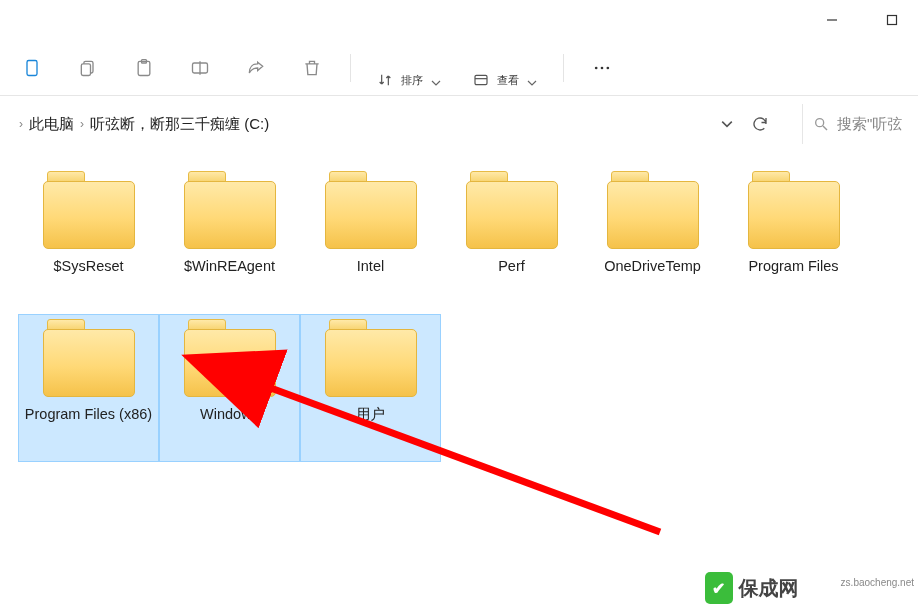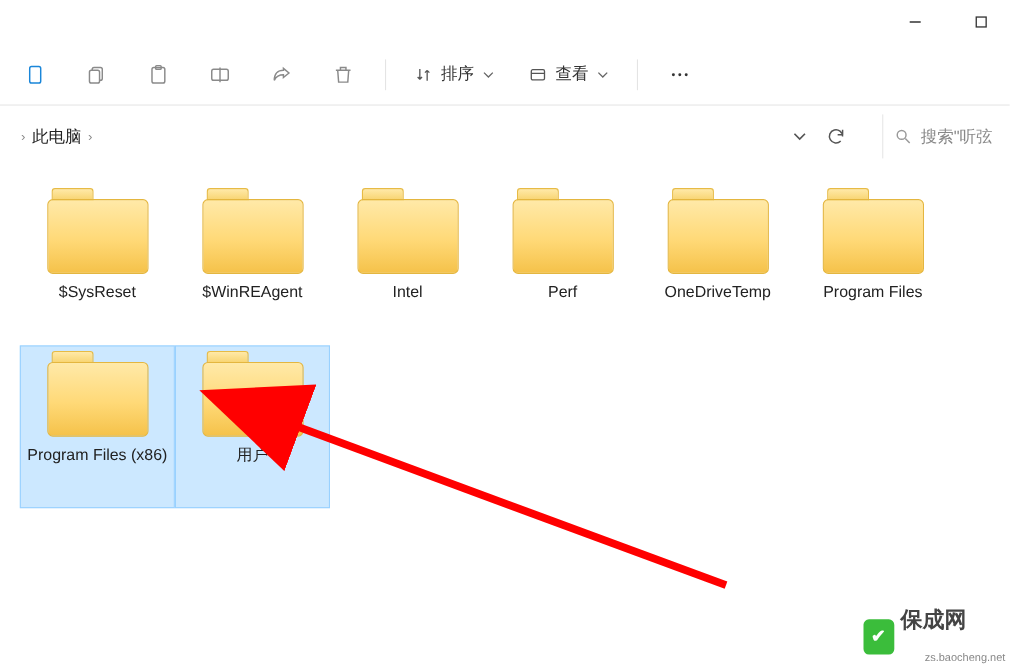--- a/index.html
+++ b/index.html
@@ -5,21 +5,21 @@
 * { box-sizing: border-box; margin: 0; padding: 0; font-family: "Segoe UI", "Microsoft YaHei", sans-serif; }
 body { background: #fff; width: 918px; height: 608px; overflow: hidden; position: relative; }
 
 .titlebar { height: 40px; display: flex; justify-content: flex-end; align-items: center; padding-right: 8px; gap: 24px; }
 .titlebar .win-btn { width: 36px; height: 28px; display: flex; align-items: center; justify-content: center; color: #444; }
 
 .toolbar { height: 56px; display: flex; align-items: center; padding: 0 8px; gap: 8px; border-bottom: 1px solid #e6e6e6; }
 .tb-btn { width: 48px; height: 40px; display: flex; align-items: center; justify-content: center; color: #7a7a7a; border-radius:4px; }
 .tb-btn.accent { color:#1a86d9; }
 .tb-sep { width: 1px; height: 28px; background: #e4e4e4; margin: 0 6px; }
-.tb-drop { display:flex; align-items:center; gap:8px; padding:0 12px; height:40px; color:#333; font-size:15px; }
+.tb-drop { display:flex; align-items:flex-end; gap:8px; padding:0 12px; height:40px; color:#333; font-size:11px; }
 .tb-drop svg.caret { width:10px; height:10px; }
 
 .addressbar { height: 56px; display:flex; align-items:center; padding: 8px 4px 8px 8px; gap:10px; }
 .breadcrumb { flex:1; height:40px; display:flex; align-items:center; padding:0 10px; gap:6px; font-size:15px; color:#222; border:1px solid transparent; }
 .breadcrumb .crumb-sep { color:#888; font-size:12px; }
 .bc-right { display:flex; align-items:center; gap:18px; color:#555; padding-right:12px; }
 .searchbox { width:112px; height:40px; display:flex; align-items:center; padding:0 10px; color:#888; font-size:15px; gap:8px; border-left:1px solid #e6e6e6; overflow:hidden; white-space:nowrap;}
 
 .content { position:relative; padding: 14px 0 0 18px; display:flex; flex-wrap:wrap; align-content:flex-start; }
 .item { width:141px; height:148px; display:flex; flex-direction:column; align-items:center; justify-content:flex-start; padding-top:4px; text-align:center; font-size:14.5px; color:#222; border:1px solid transparent; }
@@ -28,21 +28,21 @@
 .folder-icon { width:92px; height:78px; position:relative; }
 .folder-icon .tab { position:absolute; left:4px; top:0; width:38px; height:14px; background:linear-gradient(#ffe9a8,#f6cf63); border-radius:3px 3px 0 0; border:1px solid #e7bb45; }
 .folder-icon .body { position:absolute; left:0; top:10px; right:0; bottom:0; background:linear-gradient(#ffe9a8 0%, #ffd977 55%, #f5c24a 100%); border-radius:5px; border:1px solid #e4b63f; }
 .folder-icon.pale .tab { background:linear-gradient(#f6ecc8,#eadca0); border-color:#d9c87f;}
 .folder-icon.pale .body { background:linear-gradient(#f6efd4,#ece0ae,#e3d291); border-color:#d6c57b;}
 
 .arrow-overlay { position:absolute; left:0; top:0; pointer-events:none; }
 
 .watermark { position:absolute; right:4px; bottom:4px; display:flex; align-items:center; gap:6px; }
 .watermark .shield { width:28px; height:32px; background:#3bbd3b; border-radius:5px; display:flex; align-items:center; justify-content:center; color:#fff; font-weight:bold; font-size:16px;}
-.watermark .txt { font-size:20px; font-weight:700; color:#444; display:flex; flex-direction:column; line-height:1;gap:20px;}
+.watermark .txt { font-size:20px; font-weight:700; color:#444; display:flex; flex-direction:row; line-height:1;gap:20px;}
 .watermark .sub { font-size:10px; color:#888; font-weight:400;margin-left:22px;}
 
 svg { display:block; }
 </style>
 </head>
 <body>
 
 <div class="titlebar">
   <div class="win-btn">
     <svg width="12" height="12" viewBox="0 0 12 12">
@@ -118,20 +118,21 @@
         <circle cx="19" cy="12" r="1.6"></circle>
       </svg>
   </div>
 </div>
 
 <div class="addressbar">
   <div class="breadcrumb">
     <span class="crumb-sep">›</span>
     <span>此电脑</span>
     <span class="crumb-sep">›</span>
+    <span>听弦断，断那三千痴缠 (C:)</span>
     <div style="flex:1"></div>
     <div class="bc-right">
       <svg width="12" height="12" viewBox="0 0 10 10">
           <path d="M1 3l4 4 4-4" fill="none" stroke="#555" stroke-width="1.3"></path>
         </svg>
       <svg width="18" height="18" viewBox="0 0 24 24" fill="none" stroke="#555" stroke-width="1.8">
           <path d="M20 12a8 8 0 10-2.3 5.6M20 4v6h-6"></path>
         </svg>
     </div>
   </div>
@@ -193,20 +194,27 @@
         <div class="tab"></div>
         <div class="body"></div>
       </div>
       <div class="label">Program Files (x86)</div>
     </div>
     <div class="item selected">
       <div class="folder-icon">
         <div class="tab"></div>
         <div class="body"></div>
       </div>
+      <div class="label">Windows</div>
+    </div>
+    <div class="item selected">
+      <div class="folder-icon">
+        <div class="tab"></div>
+        <div class="body"></div>
+      </div>
       <div class="label">用户</div>
     </div>
     <svg class="arrow-overlay" width="918" height="420">
     <defs>
         <marker id="ah" markerWidth="14" markerHeight="12" refX="2" refY="6" orient="auto">
           <polygon points="0,0 14,6 0,12" fill="#ff0000"></polygon>
         </marker>
       </defs>
     <line x1="660" y1="380" x2="260" y2="232" stroke="#ff0000" stroke-width="7" marker-end="url(#ah)"></line>
   </svg>

